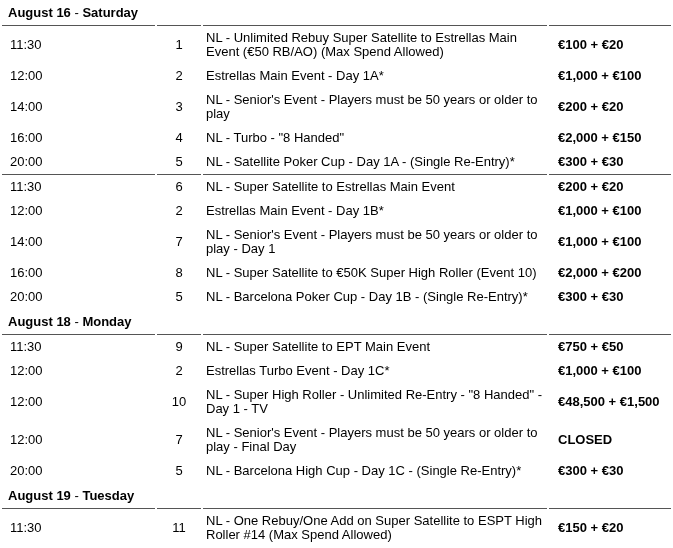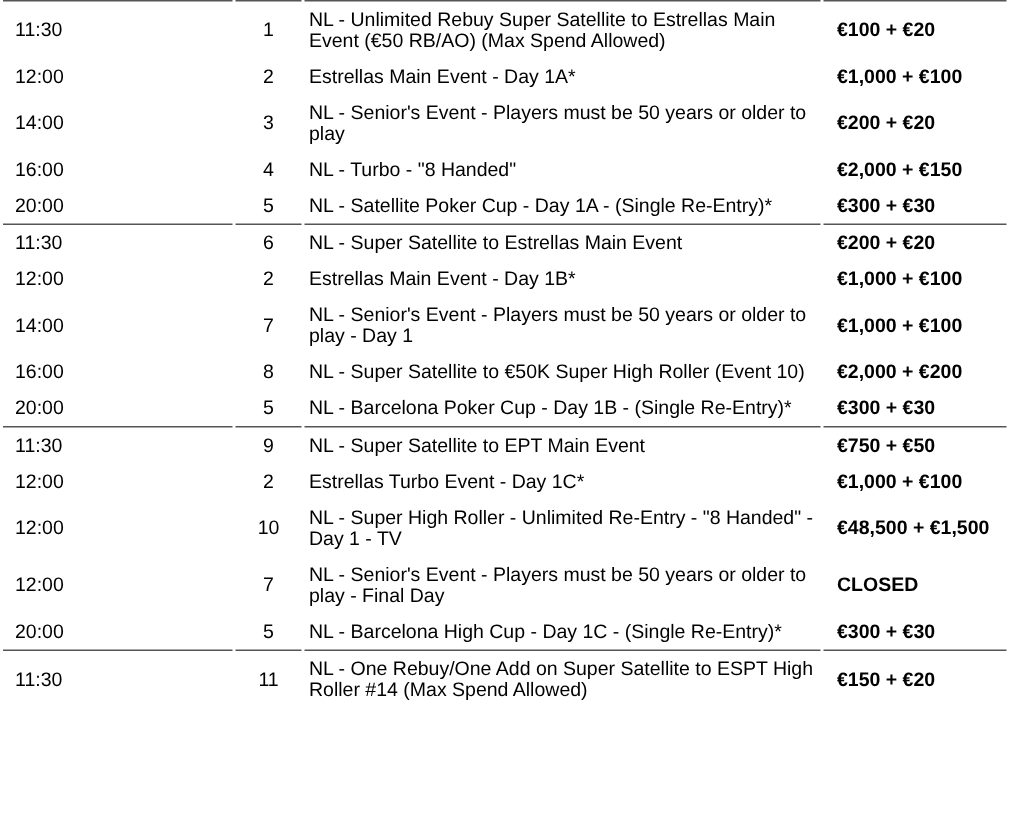--- a/index.html
+++ b/index.html
@@ -55,20 +55,23 @@
 
 <div class="page">
   <table class="schedule">
     <colgroup>
       <col style="width:153px">
       <col style="width:44px">
       <col style="width:344px">
       <col style="width:122px">
     </colgroup>
     <tbody>
+        <tr class="section-header">
+          <td colspan="4"><span class="date-part">August 16</span><span> - </span><span class="date-part">Saturday</span></td>
+        </tr>
         <tr class="event-row first">
           <td class="c-time">11:30</td>
           <td class="c-num">1</td>
           <td class="c-event">NL - Unlimited Rebuy Super Satellite to Estrellas Main Event (€50 RB/AO) (Max Spend Allowed)</td>
           <td class="c-buyin">€100 + €20</td>
         </tr>
         <tr class="event-row">
           <td class="c-time">12:00</td>
           <td class="c-num">2</td>
           <td class="c-event">Estrellas Main Event - Day 1A*</td>
@@ -115,20 +118,23 @@
           <td class="c-num">8</td>
           <td class="c-event">NL - Super Satellite to €50K Super High Roller (Event 10)</td>
           <td class="c-buyin">€2,000 + €200</td>
         </tr>
         <tr class="event-row">
           <td class="c-time">20:00</td>
           <td class="c-num">5</td>
           <td class="c-event">NL - Barcelona Poker Cup - Day 1B - (Single Re-Entry)*</td>
           <td class="c-buyin">€300 + €30</td>
         </tr>
+        <tr class="section-header">
+          <td colspan="4"><span class="date-part">August 18</span><span> - </span><span class="date-part">Monday</span></td>
+        </tr>
         <tr class="event-row first">
           <td class="c-time">11:30</td>
           <td class="c-num">9</td>
           <td class="c-event">NL - Super Satellite to EPT Main Event</td>
           <td class="c-buyin">€750 + €50</td>
         </tr>
         <tr class="event-row">
           <td class="c-time">12:00</td>
           <td class="c-num">2</td>
           <td class="c-event">Estrellas Turbo Event - Day 1C*</td>
@@ -145,20 +151,23 @@
           <td class="c-num">7</td>
           <td class="c-event">NL - Senior's Event - Players must be 50 years or older to play - Final Day</td>
           <td class="c-buyin">CLOSED</td>
         </tr>
         <tr class="event-row">
           <td class="c-time">20:00</td>
           <td class="c-num">5</td>
           <td class="c-event">NL - Barcelona High Cup - Day 1C - (Single Re-Entry)*</td>
           <td class="c-buyin">€300 + €30</td>
         </tr>
+        <tr class="section-header">
+          <td colspan="4"><span class="date-part">August 19</span><span> - </span><span class="date-part">Tuesday</span></td>
+        </tr>
         <tr class="event-row first">
           <td class="c-time">11:30</td>
           <td class="c-num">11</td>
           <td class="c-event">NL - One Rebuy/One Add on Super Satellite to ESPT High Roller #14 (Max Spend Allowed)</td>
           <td class="c-buyin">€150 + €20</td>
         </tr>
       </tbody>
   </table>
 </div>
 

